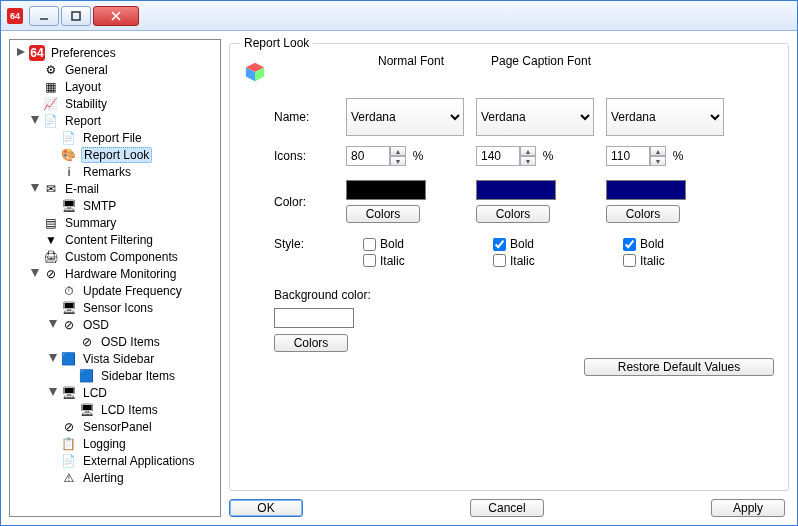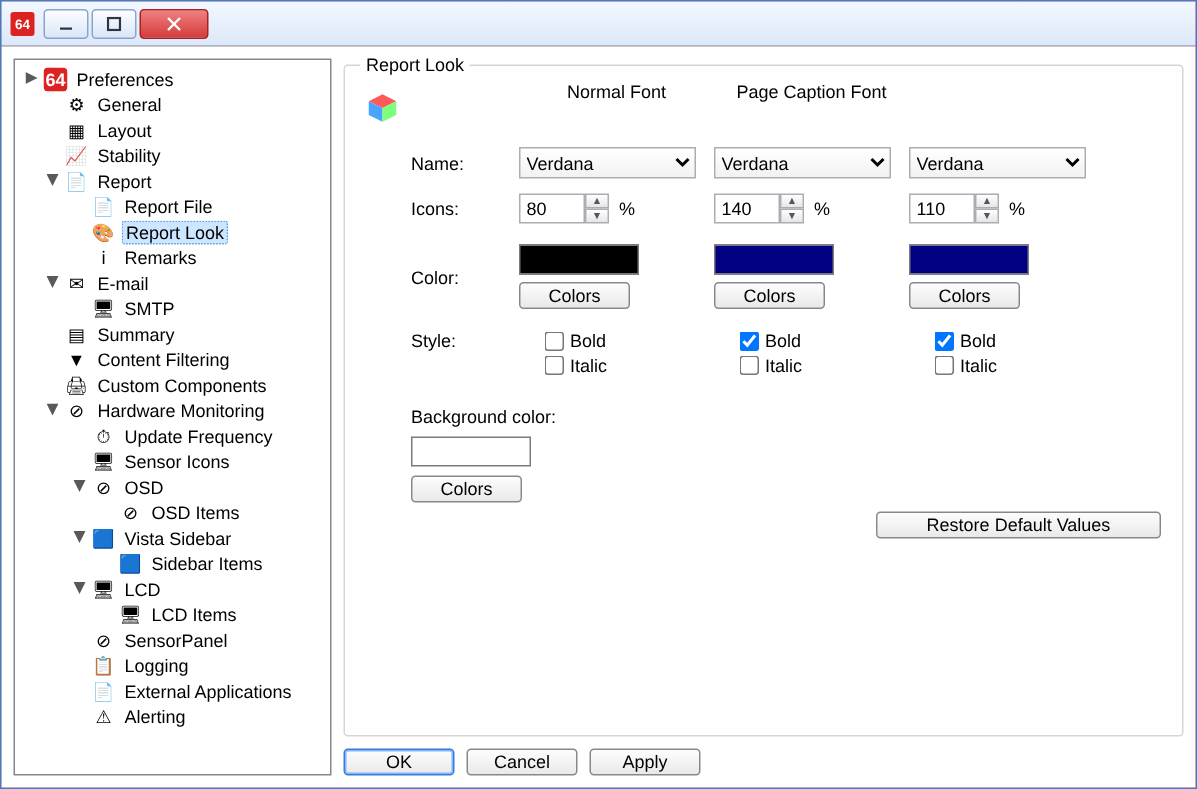--- a/index.html
+++ b/index.html
@@ -1,17 +1,17 @@
 <!DOCTYPE html>
 <html><head>
 <meta charset="utf-8">
 <style>
 * { box-sizing: border-box; margin: 0; padding: 0; font-family: "Segoe UI", Tahoma, sans-serif; font-size: 12px; }
 body { background: #fff; }
-.window { width: 798px; height: 526px; border: 1px solid #3a7bd5; box-shadow: 0 0 6px rgba(0,0,0,0.3); background: #c2410c; display: flex; flex-direction: column; }
+.window { width: 798px; height: 526px; border: 1px solid #3a7bd5; box-shadow: 0 0 6px rgba(0,0,0,0.3); background: #0ea5e9; display: flex; flex-direction: column; }
 .titlebar { height: 30px; background: linear-gradient(#f3f8ff,#dce8f9); border-bottom: 1px solid #9cb8dd; display: flex; align-items: center; padding: 0 2px 0 6px; }
 .titlebar .icon64 { width:16px; height:16px; background:#d22; color:#fff; font-size:9px; font-weight:bold; display:flex; align-items:center; justify-content:center; border-radius:2px; margin-right:6px;}
 .titlebar .title { flex: 1; color:#1a2b4c; }
 .winbtns { display:flex; gap:2px; }
 .winbtn { width:30px; height:20px; border:1px solid #8aa5c9; border-radius:3px; background:linear-gradient(#fcfdff,#d9e6f7); display:flex; align-items:center; justify-content:center; cursor:pointer; }
 .winbtn.close { width:46px; background:linear-gradient(#f08080,#d43c3c); border-color:#a82020; color:#fff; }
 .winbtn svg { width:10px; height:10px; }
 .body { flex:1; display:flex; padding:8px; gap:8px; background:#fff; }
 .tree { width:212px; border:1px solid #828790; background:#fff; overflow:auto; padding:4px 2px; }
 .node { display:flex; align-items:center; height:17px; padding-left:4px; cursor:pointer; white-space:nowrap; }
@@ -22,31 +22,31 @@
 .node .lbl { padding:0 2px; }
 .indent1 { padding-left:18px; } .indent2 { padding-left:36px; } .indent3 { padding-left:54px; }
 .content { flex:1; display:flex; flex-direction:column; }
 .group { flex:1; border:1px solid #d5d5d5; border-radius:3px; margin-top:4px; padding:10px 14px 14px 14px; position:relative; }
 .group .legend { position:absolute; top:-8px; left:10px; background:#fff; padding:0 4px; }
 .row { display:flex; align-items:center; margin-bottom:6px; }
 .labcol { width:72px; }
 .iconcol { width:30px; }
 .colh { width:130px; text-align:center; margin-bottom:24px; }
 .colc { width:130px; }
-select.combo { width:118px; height:21px; border:1px solid #abadb3; background:linear-gradient(#fff,#f2f2f2); }
+select.combo { width:118px; height:38px; border:1px solid #abadb3; background:linear-gradient(#fff,#f2f2f2); }
 .spin { display:inline-flex; align-items:center; }
 .spin input { width:44px; height:20px; border:1px solid #abadb3; padding:0 4px; text-align:left; }
 .spin .arrows { display:flex; flex-direction:column; }
 .spin .arrows .ar { width:16px; height:10px; border:1px solid #abadb3; background:linear-gradient(#fff,#e6e6e6); display:flex; align-items:center; justify-content:center; cursor:pointer; font-size:7px; color:#556;}
 .swatch { width:80px; height:20px; border:1px solid #7a7a7a; display:inline-block; }
 .btn { height:18px; min-width:74px; border:1px solid #888; border-radius:3px; background:linear-gradient(#fdfdfd,#e9e9e9); padding:0 10px; cursor:pointer; }
 .btn.focus { border:1px solid #3a7bd5; box-shadow:0 0 0 1px #7cb7ff inset; }
 .chk { display:inline-flex; align-items:center; gap:4px;padding-left:17px; }
 .chk input { width:13px; height:13px; }
-.footer { display:flex; justify-content:flex-start; gap:8px; padding:8px 4px 0 0; }
+.footer { display:flex; justify-content:space-between; gap:24px; padding:8px 4px 0 0; }
 .bgblock { margin-top:18px; }
 .restore { display:flex; justify-content:flex-end; margin-top:6px; }
 .cube { width:22px; height:22px; }
 </style>
 </head>
 <body>
 
 <div class="window">
   <div class="titlebar">
     <div class="icon64">64</div>

